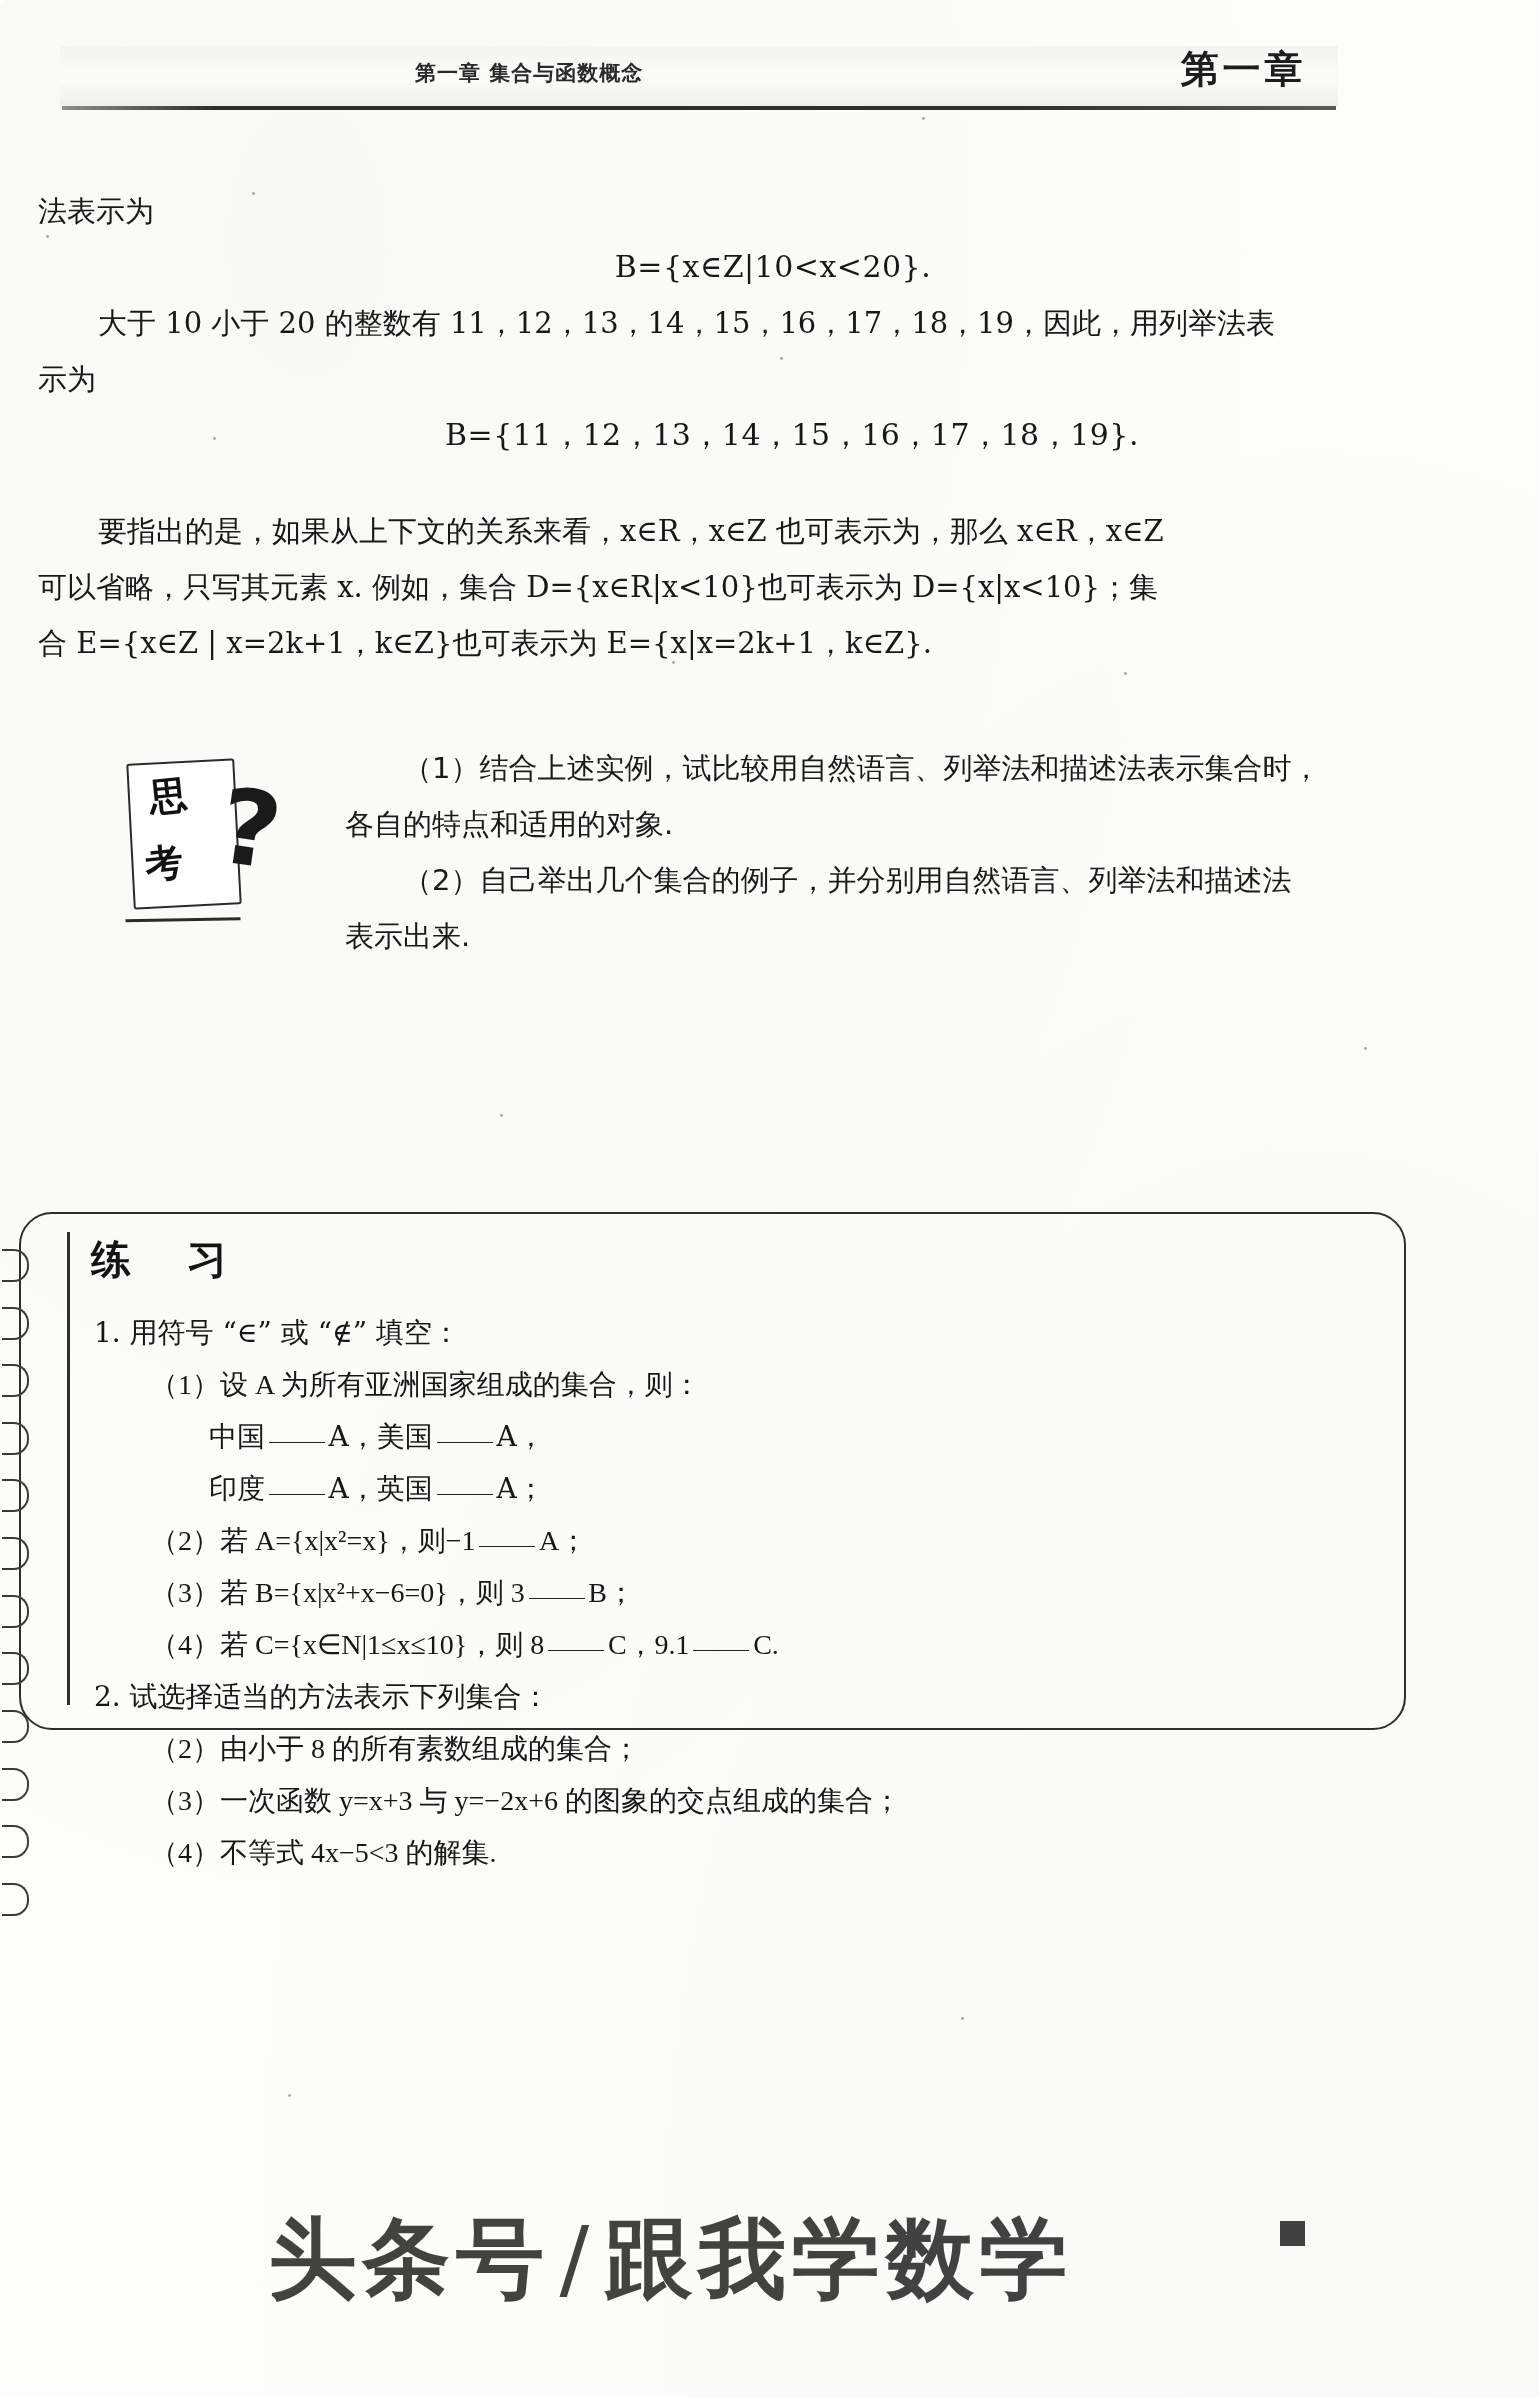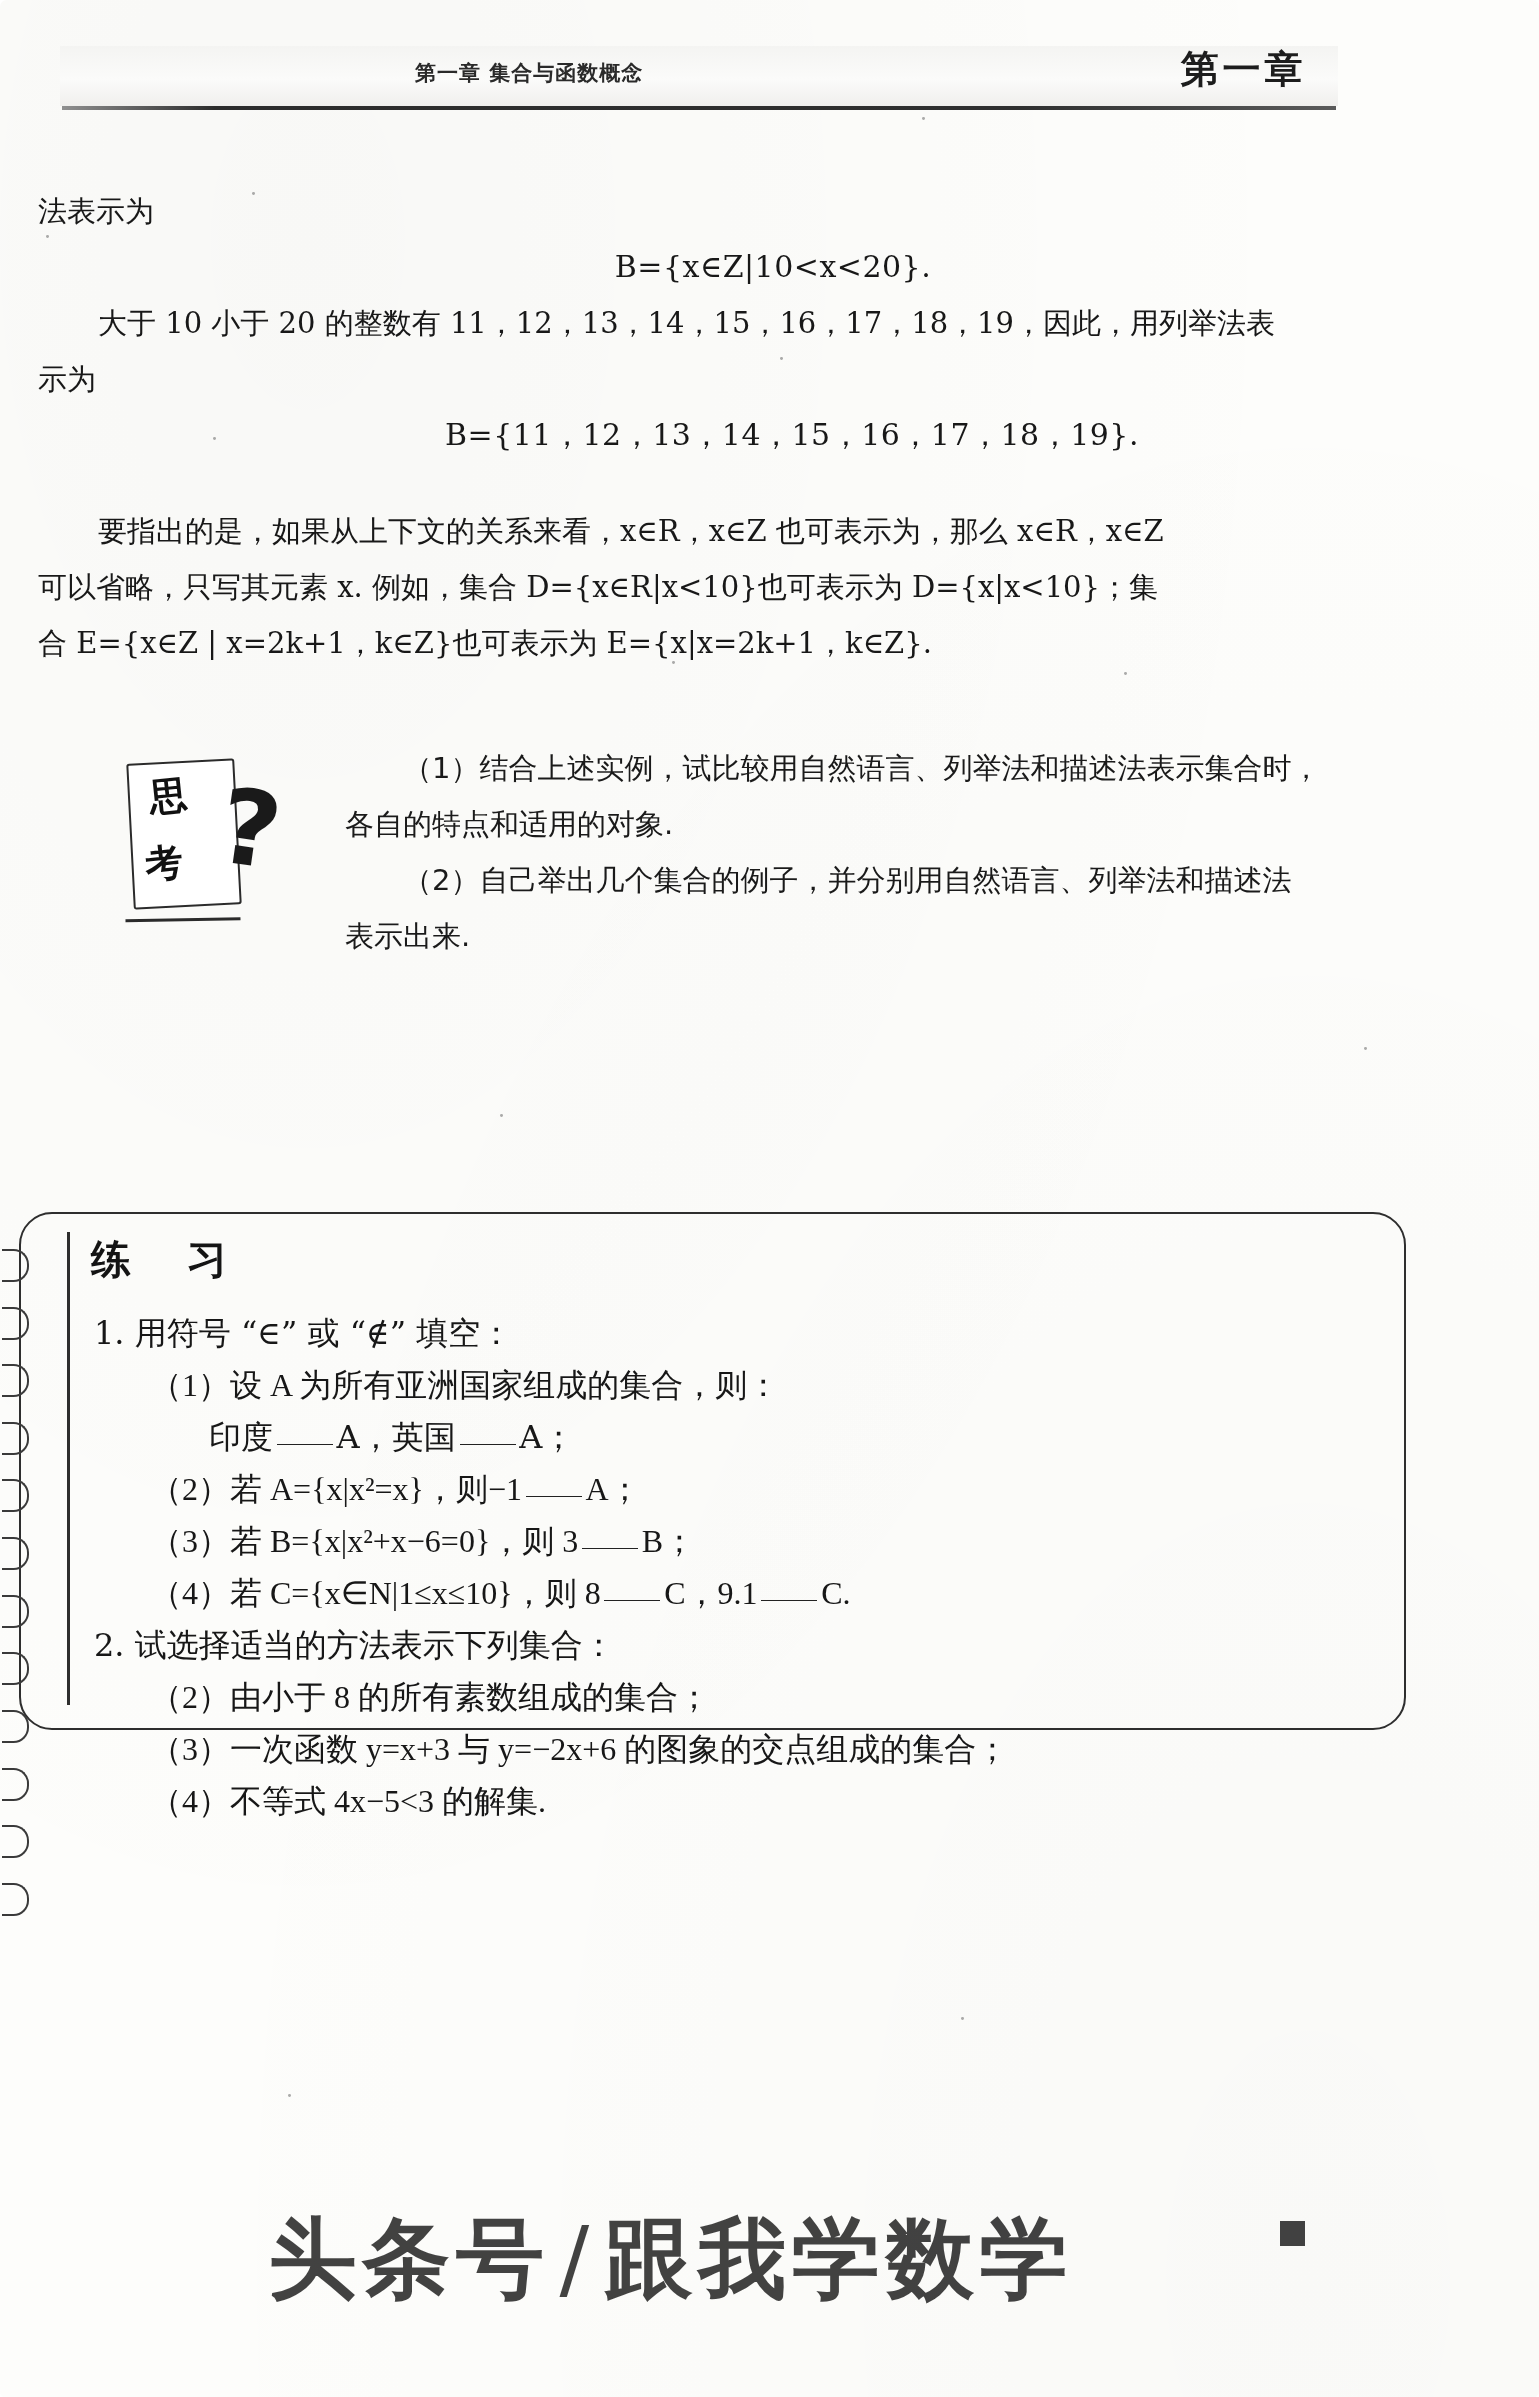--- a/index.html
+++ b/index.html
@@ -196,21 +196,21 @@
     font-weight: bold;
     font-size: 40px;
     letter-spacing: 21px;
     color: #141414;
   }
   .ex-list {
     position: absolute;
     left: 94px;
     top: 1307px;
     width: 1278px;
-    font-size: 32px;
+    font-size: 28px;
     line-height: 52px;
     color: #171717;
   }
   .ex-item { white-space: nowrap; }
   .ex-sub { padding-left: 56px; white-space: nowrap; font-family: Liberation Serif, serif; }
   .ex-sub2 { padding-left: 115px; white-space: nowrap; }
   .blank {
     display: inline-block;
     width: 56px;
     border-bottom: 1.9px solid #222;
@@ -301,20 +301,23 @@
   <div class="ring" style="left:1.9px;  top:1768px;"></div>
   <div class="ring" style="left:1.9px;  top:1825px;"></div>
   <div class="ring" style="left:1.9px;  top:1883px;"></div>
 
   <div class="ex-title">练 习</div>
 
   <div class="ex-list">
     <div class="ex-item">1. 用符号 “∈” 或 “∉” 填空：</div>
     <div class="ex-sub">（1）设 A 为所有亚洲国家组成的集合，则：</div>
     <div class="ex-sub2">
+      <span>中国</span><span class="blank"></span><span>A，美国</span><span class="blank"></span><span>A，</span>
+    </div>
+    <div class="ex-sub2">
       <span>印度</span><span class="blank"></span><span>A，英国</span><span class="blank"></span><span>A；</span>
     </div>
     <div class="ex-sub">
       <span>（2）若 A={x|x²=x}，则−1</span><span class="blank"></span><span>A；</span>
     </div>
     <div class="ex-sub">
       <span>（3）若 B={x|x²+x−6=0}，则 3</span><span class="blank"></span><span>B；</span>
     </div>
     <div class="ex-sub">
       <span>（4）若 C={x∈N|1≤x≤10}，则 8</span><span class="blank"></span><span>C，9.1</span><span class="blank"></span><span>C.</span>

